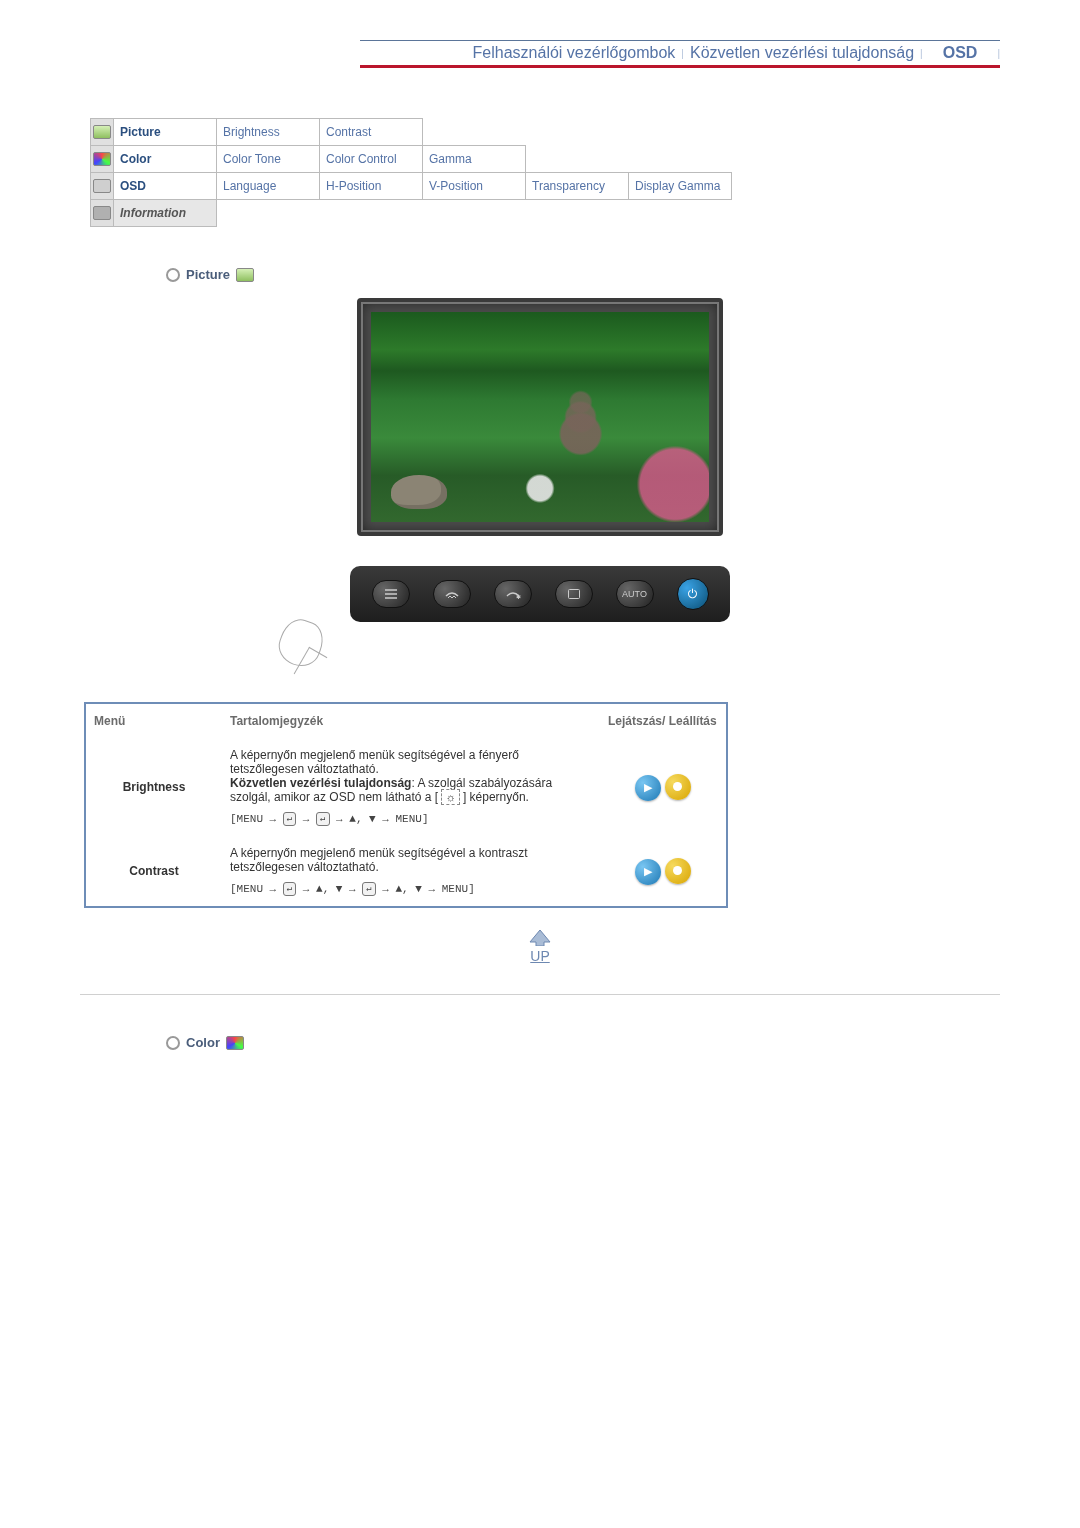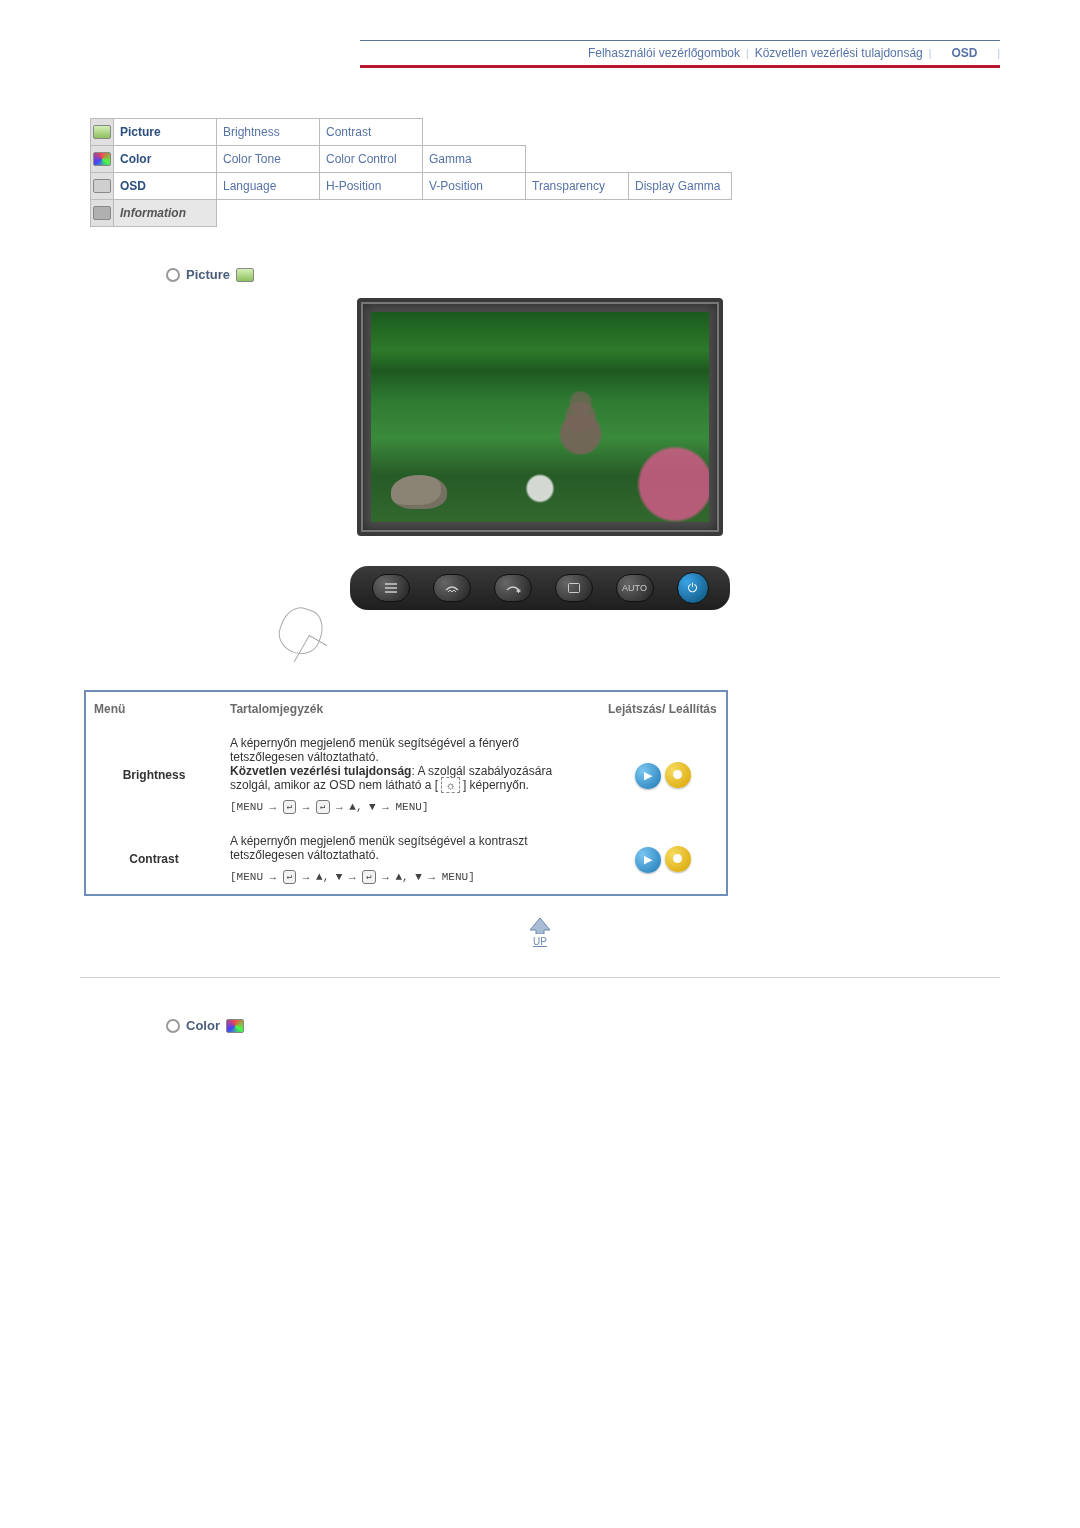--- a/index.html
+++ b/index.html
@@ -22,21 +22,21 @@
     height: 24px;
     display: flex;
     align-items: center;
     justify-content: flex-end;
     gap: 6px;
     margin-left: 280px;
     margin-bottom: 50px;
   }
   .top-nav a {
     color: #5573a6;
-    font-size: 12px;
+    font-size: 16px;
     text-decoration: none;
   }
   .top-nav .sep {
     color: #b3c2da;
     font-size: 10px;
   }
   .top-nav .current {
     font-weight: bold;
     padding: 0 14px;
   }
@@ -139,24 +139,24 @@
     bottom: 6%;
     left: 6%;
     width: 56px; height: 34px;
     background: #8b8474;
     border-radius: 50% 50% 40% 40%;
     box-shadow: inset -6px -4px 0 rgba(0,0,0,.15);
   }
 
   .control-bar {
     width: 360px;
-    height: 44px;
+    height: 56px;
     margin: 0 auto 6px auto;
     background: linear-gradient(#3a3a3a,#1e1e1e);
-    border-radius: 18px;
+    border-radius: 10px;
     display: flex;
     align-items: center;
     justify-content: space-around;
     padding: 0 10px;
   }
   .cbtn {
     width: 36px; height: 26px;
     border-radius: 14px;
     background: radial-gradient(circle at 30% 30%, #666, #222);
     color: #ccc; font-size: 9px;
@@ -261,21 +261,21 @@
   }
   .circ-btn.stop::before {
     content:""; width:9px; height:9px; border-radius:50%; background:#fff;
   }
   .up-arrow {
     display:block;
     margin: 20px auto 0 auto;
     width: 34px;
     text-align:center;
     color: #6d88b1;
-    font-size: 10px;
+    font-size: 14px;
   }
   .up-arrow svg { display:block; margin:0 auto 2px auto; }
   hr.sec-divider {
     border: none;
     border-top: 1px solid #d0d0d0;
     margin: 30px 0 30px 0;
   }
 </style>
 </head>
 <body>

